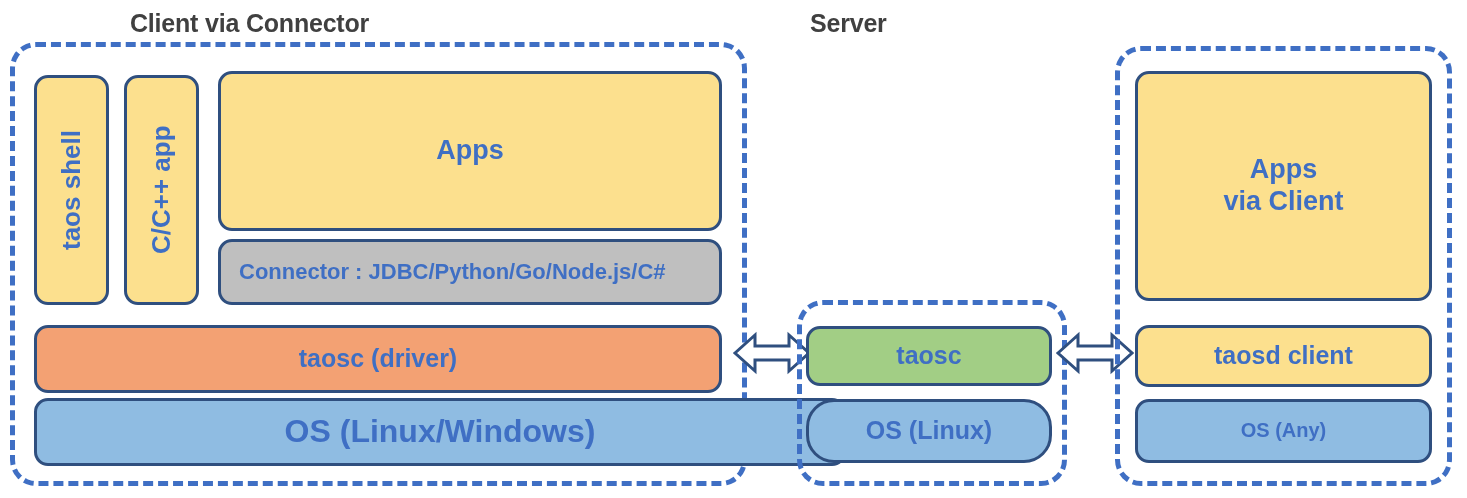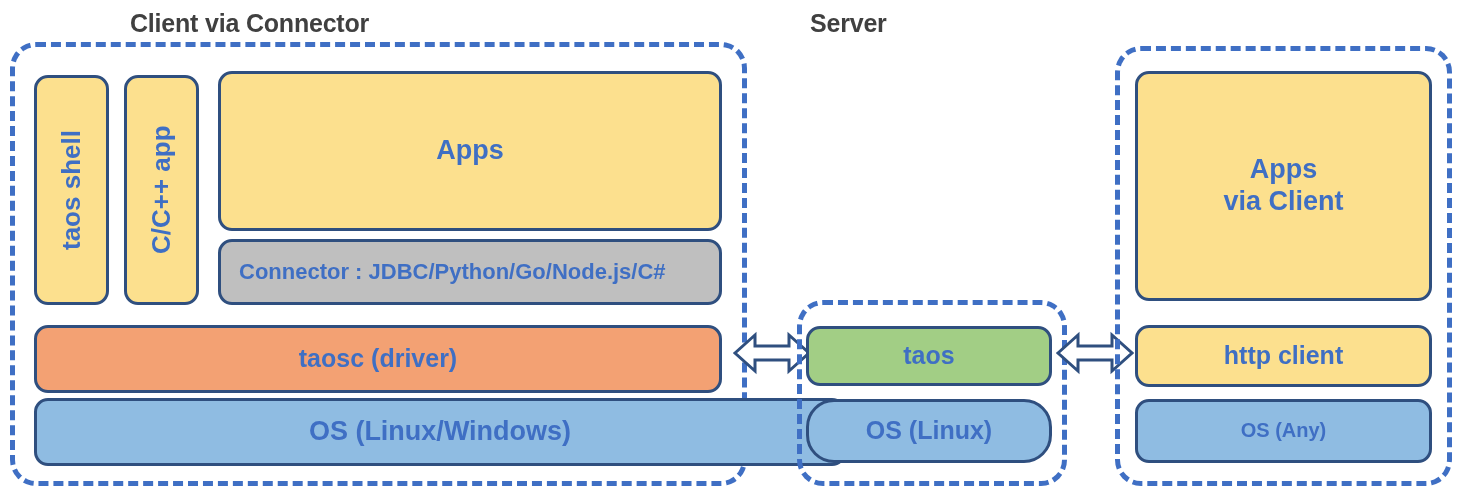--- a/index.html
+++ b/index.html
@@ -89,44 +89,44 @@
   <div class="box yellow vertical" style="left:34px; top:75px; width:75px; height:230px; font-size:26px;">taos shell</div>
 
   <div class="box yellow vertical" style="left:124px; top:75px; width:75px; height:230px; font-size:26px;">C/C++ app</div>
 
   <div class="box yellow" style="left:218px; top:71px; width:504px; height:160px; font-size:27px;">Apps</div>
 
   <div class="box gray lead-left" style="left:218px; top:239px; width:504px; height:66px; font-size:22px;">Connector : JDBC/Python/Go/Node.js/C#</div>
 
   <div class="box orange" style="left:34px; top:317px; width:688px; height:68px; font-size:25px;">taosc (driver)</div>
 
-  <div class="box blue" style="left:34px; top:398px; width:812px; height:68px; font-size:27px;">OS (Linux/Windows)</div>
+  <div class="box blue" style="left:34px; top:398px; width:812px; height:68px; font-size:32px;">OS (Linux/Windows)</div>
 
   <div class="arrow" style="left:733px; top:327px; width:78px; height:52px;">
     <svg width="78" height="52" viewBox="0 0 78 52">
       <polygon points="2,26 22,8 22,19 56,19 56,8 76,26 56,44 56,33 22,33 22,44" fill="#ffffff" stroke="#2f4f7f" stroke-width="3" stroke-linejoin="miter"></polygon>
     </svg>
   </div>
 
   <div class="dashed-group" style="left:797px; top:300px; width:270px; height:186px;"></div>
 
-  <div class="box green" style="left:806px; top:326px; width:246px; height:60px; font-size:25px;">taos</div>
+  <div class="box green" style="left:806px; top:326px; width:246px; height:60px; font-size:25px;">taosc</div>
 
   <div class="box blue" style="left:806px; top:399px; width:246px; height:64px; font-size:25px;border-radius:28px;">OS (Linux)</div>
 
   <div class="arrow" style="left:1056px; top:327px; width:78px; height:52px;">
     <svg width="78" height="52" viewBox="0 0 78 52">
       <polygon points="2,26 22,8 22,19 56,19 56,8 76,26 56,44 56,33 22,33 22,44" fill="#ffffff" stroke="#2f4f7f" stroke-width="3" stroke-linejoin="miter"></polygon>
     </svg>
   </div>
 
   <div class="dashed-group" style="left:1115px; top:46px; width:337px; height:440px;"></div>
 
   <div class="box yellow" style="left:1135px; top:71px; width:297px; height:230px; font-size:27px; flex-direction:column;">
     <span>Apps</span>
     <span>via Client</span>
   </div>
 
-  <div class="box yellow" style="left:1135px; top:325px; width:297px; height:62px; font-size:25px;">http client</div>
+  <div class="box yellow" style="left:1135px; top:325px; width:297px; height:62px; font-size:25px;">taosd client</div>
 
   <div class="box blue" style="left:1135px; top:399px; width:297px; height:64px; font-size:20px;">OS (Any)</div>
 
 </div>
 
 </body></html>

